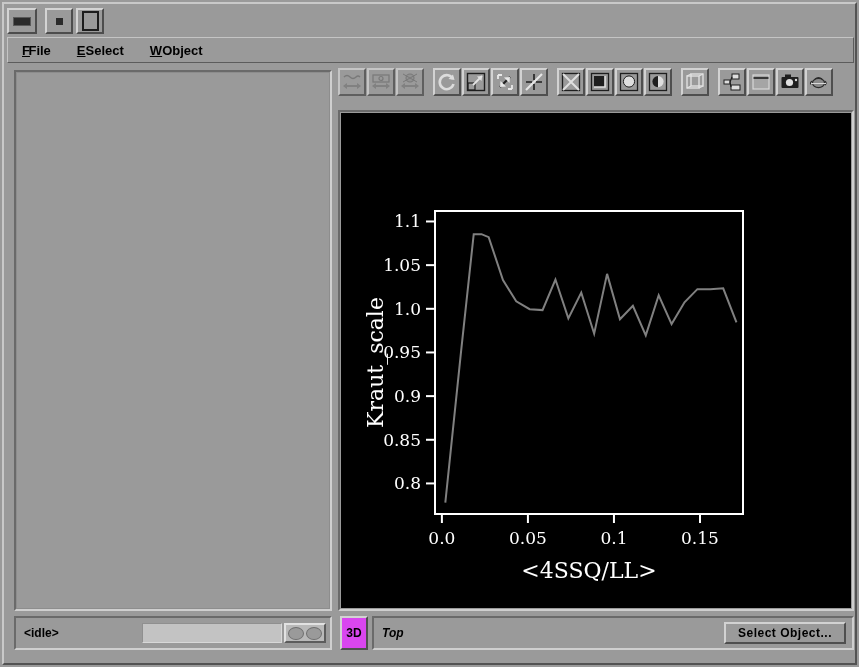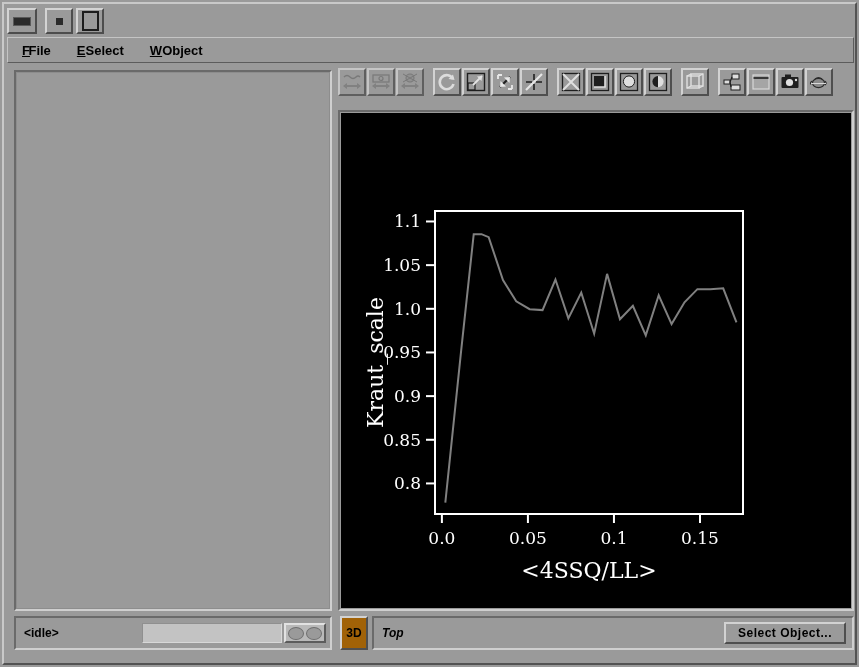--- a/index.html
+++ b/index.html
@@ -135,21 +135,21 @@
   .eyes{
     width:42px;height:20px;margin-left:2px;background:#b9b9b9;
     border-top:2px solid #e2e2e2;border-left:2px solid #e2e2e2;
     border-right:2px solid #5c5c5c;border-bottom:2px solid #5c5c5c;
     box-sizing:border-box;display:flex;align-items:center;justify-content:space-evenly;
   }
   .eyes .eye{width:14px;height:11px;border-radius:50%;background:#9a9a9a;border:1px solid #6f6f6f;}
 
   .btn3d{
     position:absolute;left:336px;top:612px;width:28px;height:34px;
-    background:#a16207;
+    background:#d946ef;
     border-top:2px solid #d2d2d2;border-left:2px solid #d2d2d2;
     border-right:2px solid #4f4f4f;border-bottom:2px solid #4f4f4f;
     box-sizing:border-box;
     display:flex;align-items:center;justify-content:center;
     font-size:12px;font-weight:bold;color:#000;
   }
   .viewbar{
     position:absolute;left:368px;top:612px;width:482px;height:34px;
     background:#9a9a9a;
     border-top:2px solid #6a6a6a;border-left:2px solid #6a6a6a;

